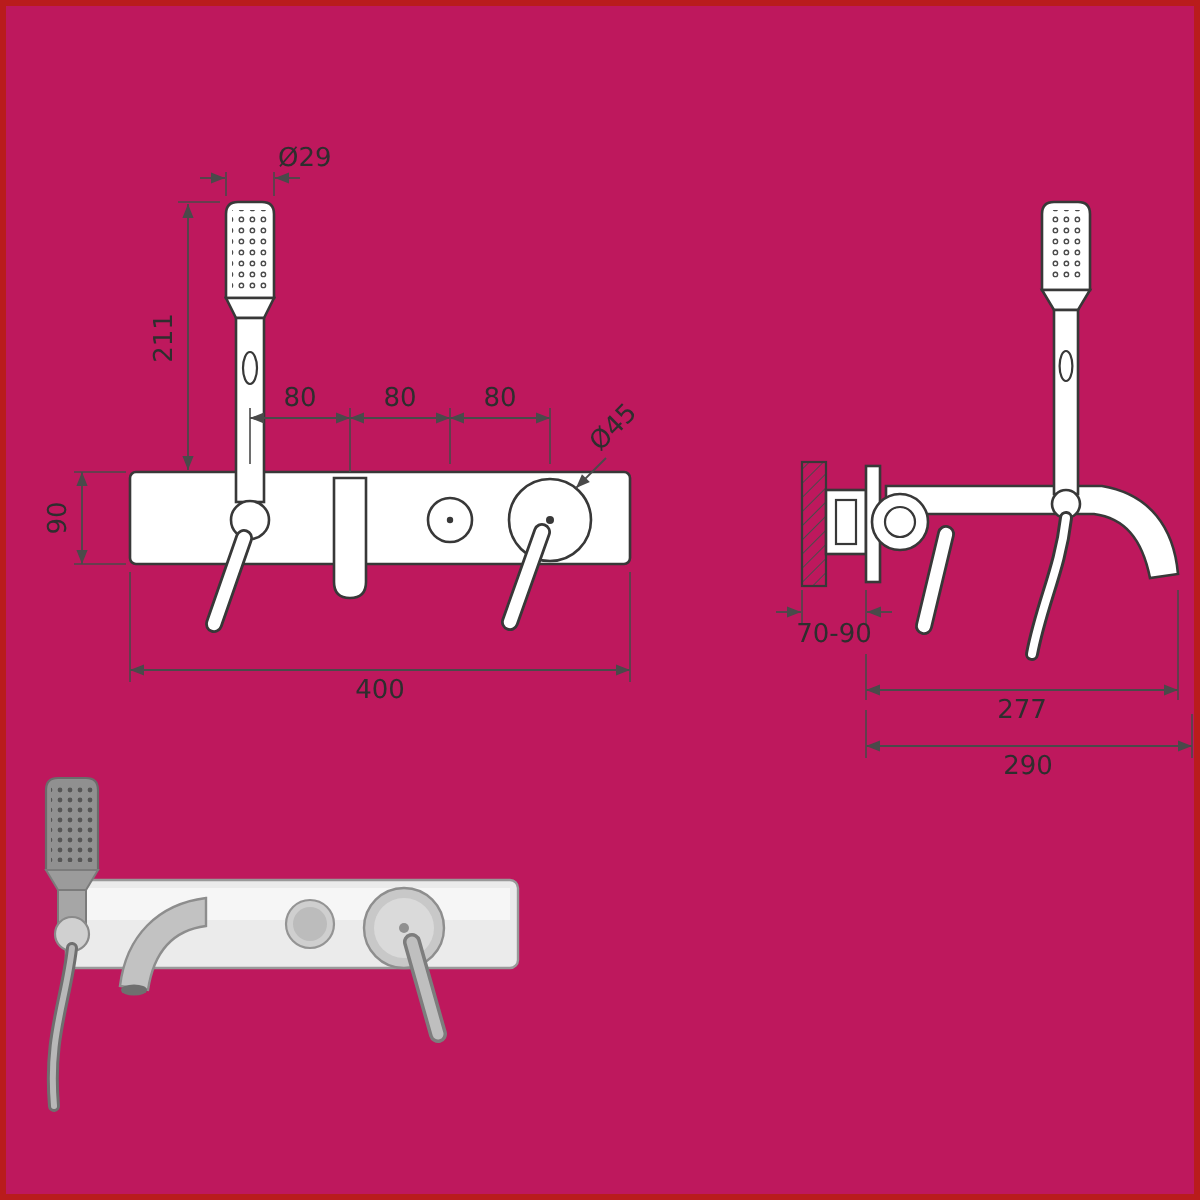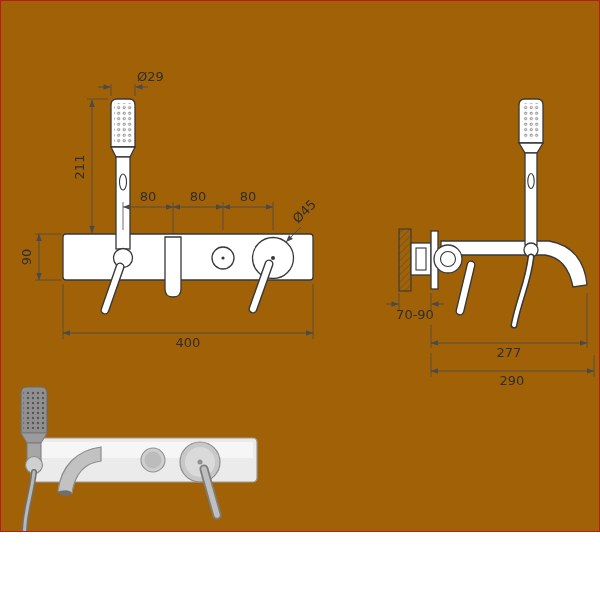--- a/index.html
+++ b/index.html
@@ -1,16 +1,16 @@
 <!DOCTYPE html>
 <html><head>
 <meta charset="utf-8">
 <style>
   html,body{margin:0;padding:0;background:#fff;}
-  .page{position:relative;width:600px;height:532px;background:#a16207;box-sizing:border-box;border:1px solid #b91c1c;overflow:hidden;}
+  .page{position:relative;width:600px;height:600px;background:#be185d;box-sizing:border-box;border:3px solid #b91c1c;overflow:hidden;}
   svg{display:block;}
   .outline{fill:#fff;stroke:#383838;stroke-width:1.3;}
   .thin{fill:none;stroke:#383838;stroke-width:1.1;}
   .dot{fill:#383838;stroke:none;}
   .dim{stroke:#4a4a4a;stroke-width:0.9;fill:none;}
   .ext{stroke:#4a4a4a;stroke-width:0.8;fill:none;}
   text{font-family:"DejaVu Sans","Liberation Sans",sans-serif;font-size:13px;fill:#2e2e2e;}
   .capDark{stroke:#383838;stroke-linecap:round;fill:none;}
   .capWhite{stroke:#ffffff;stroke-linecap:round;fill:none;}
 </style>

